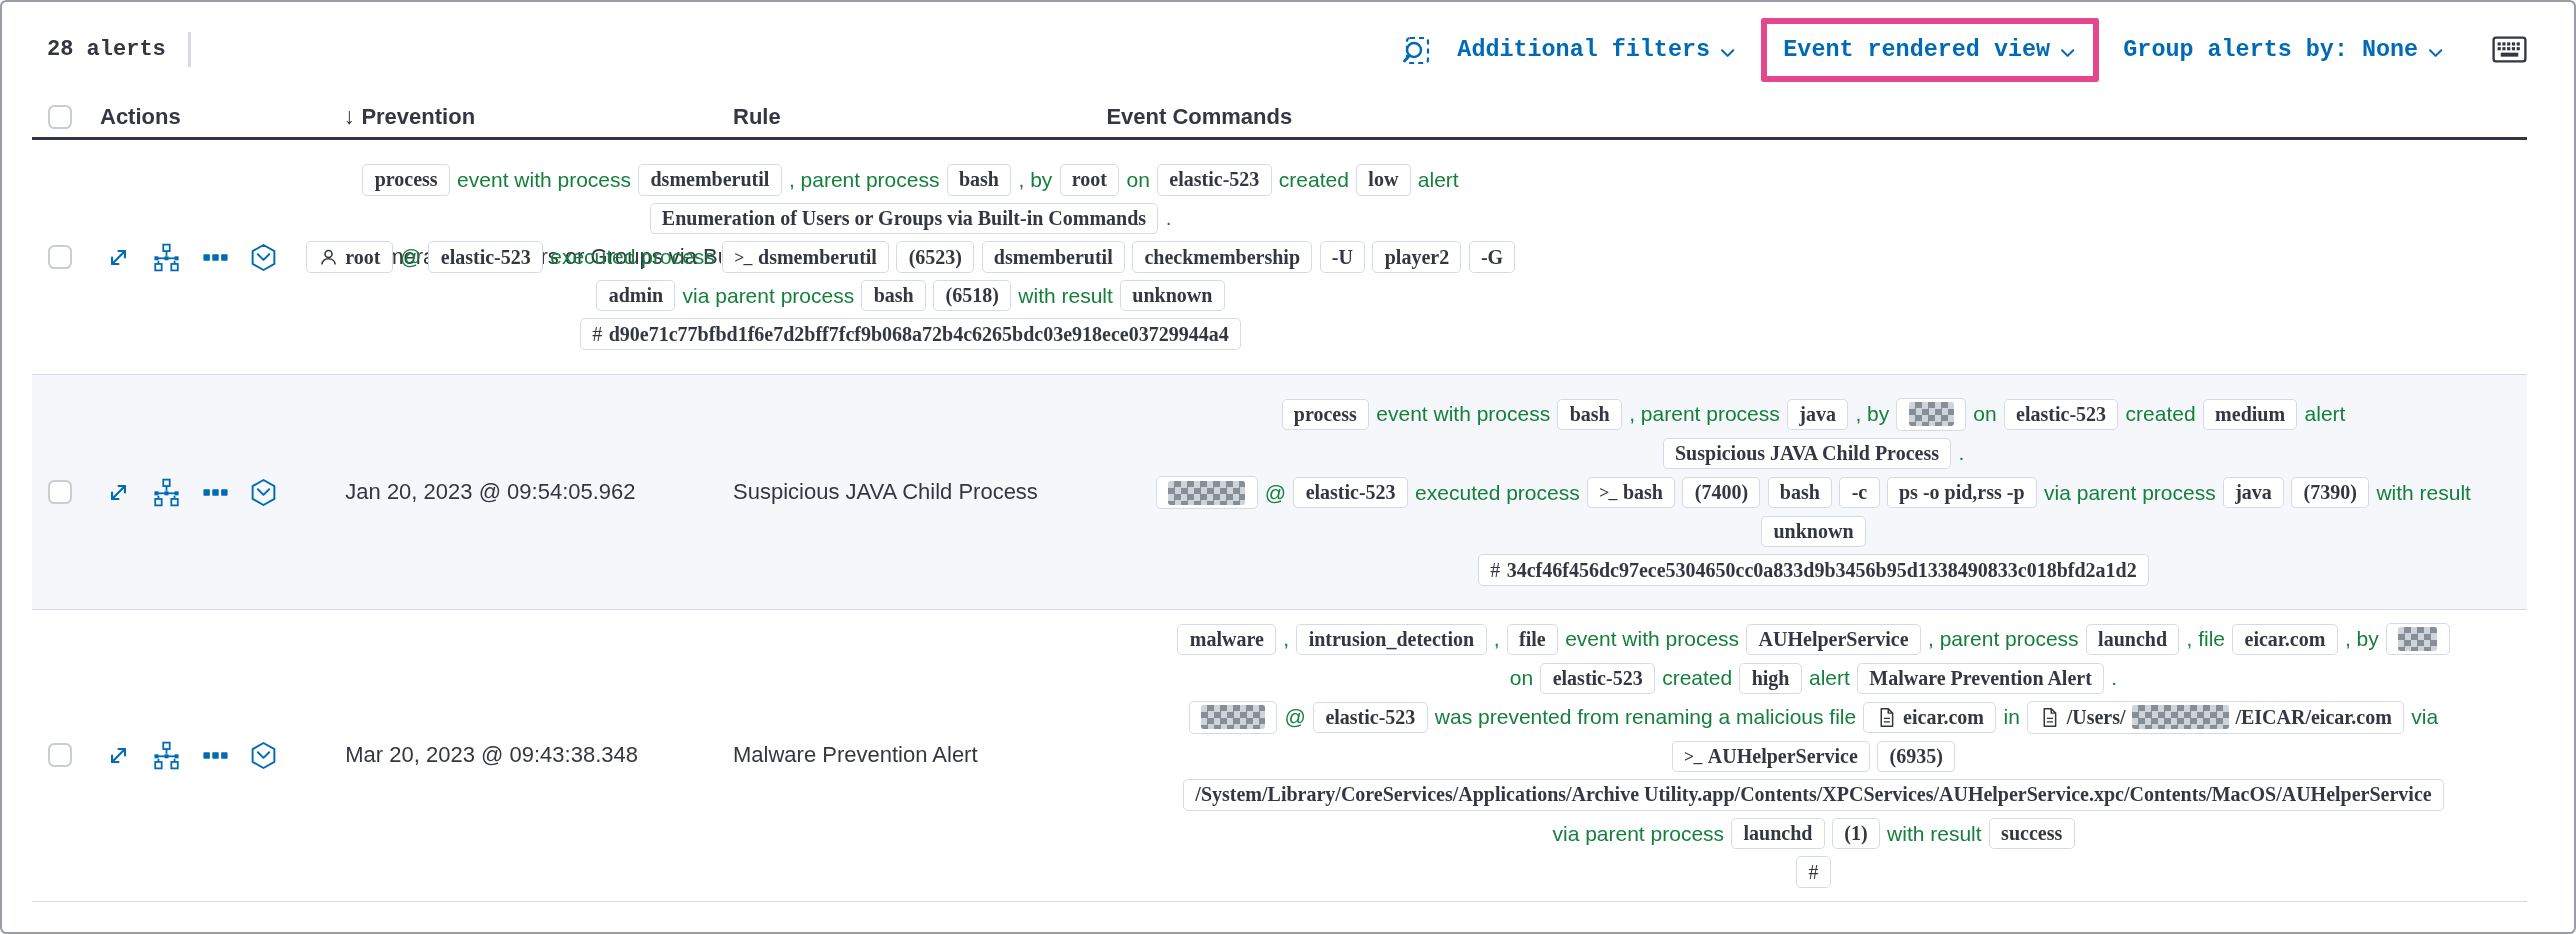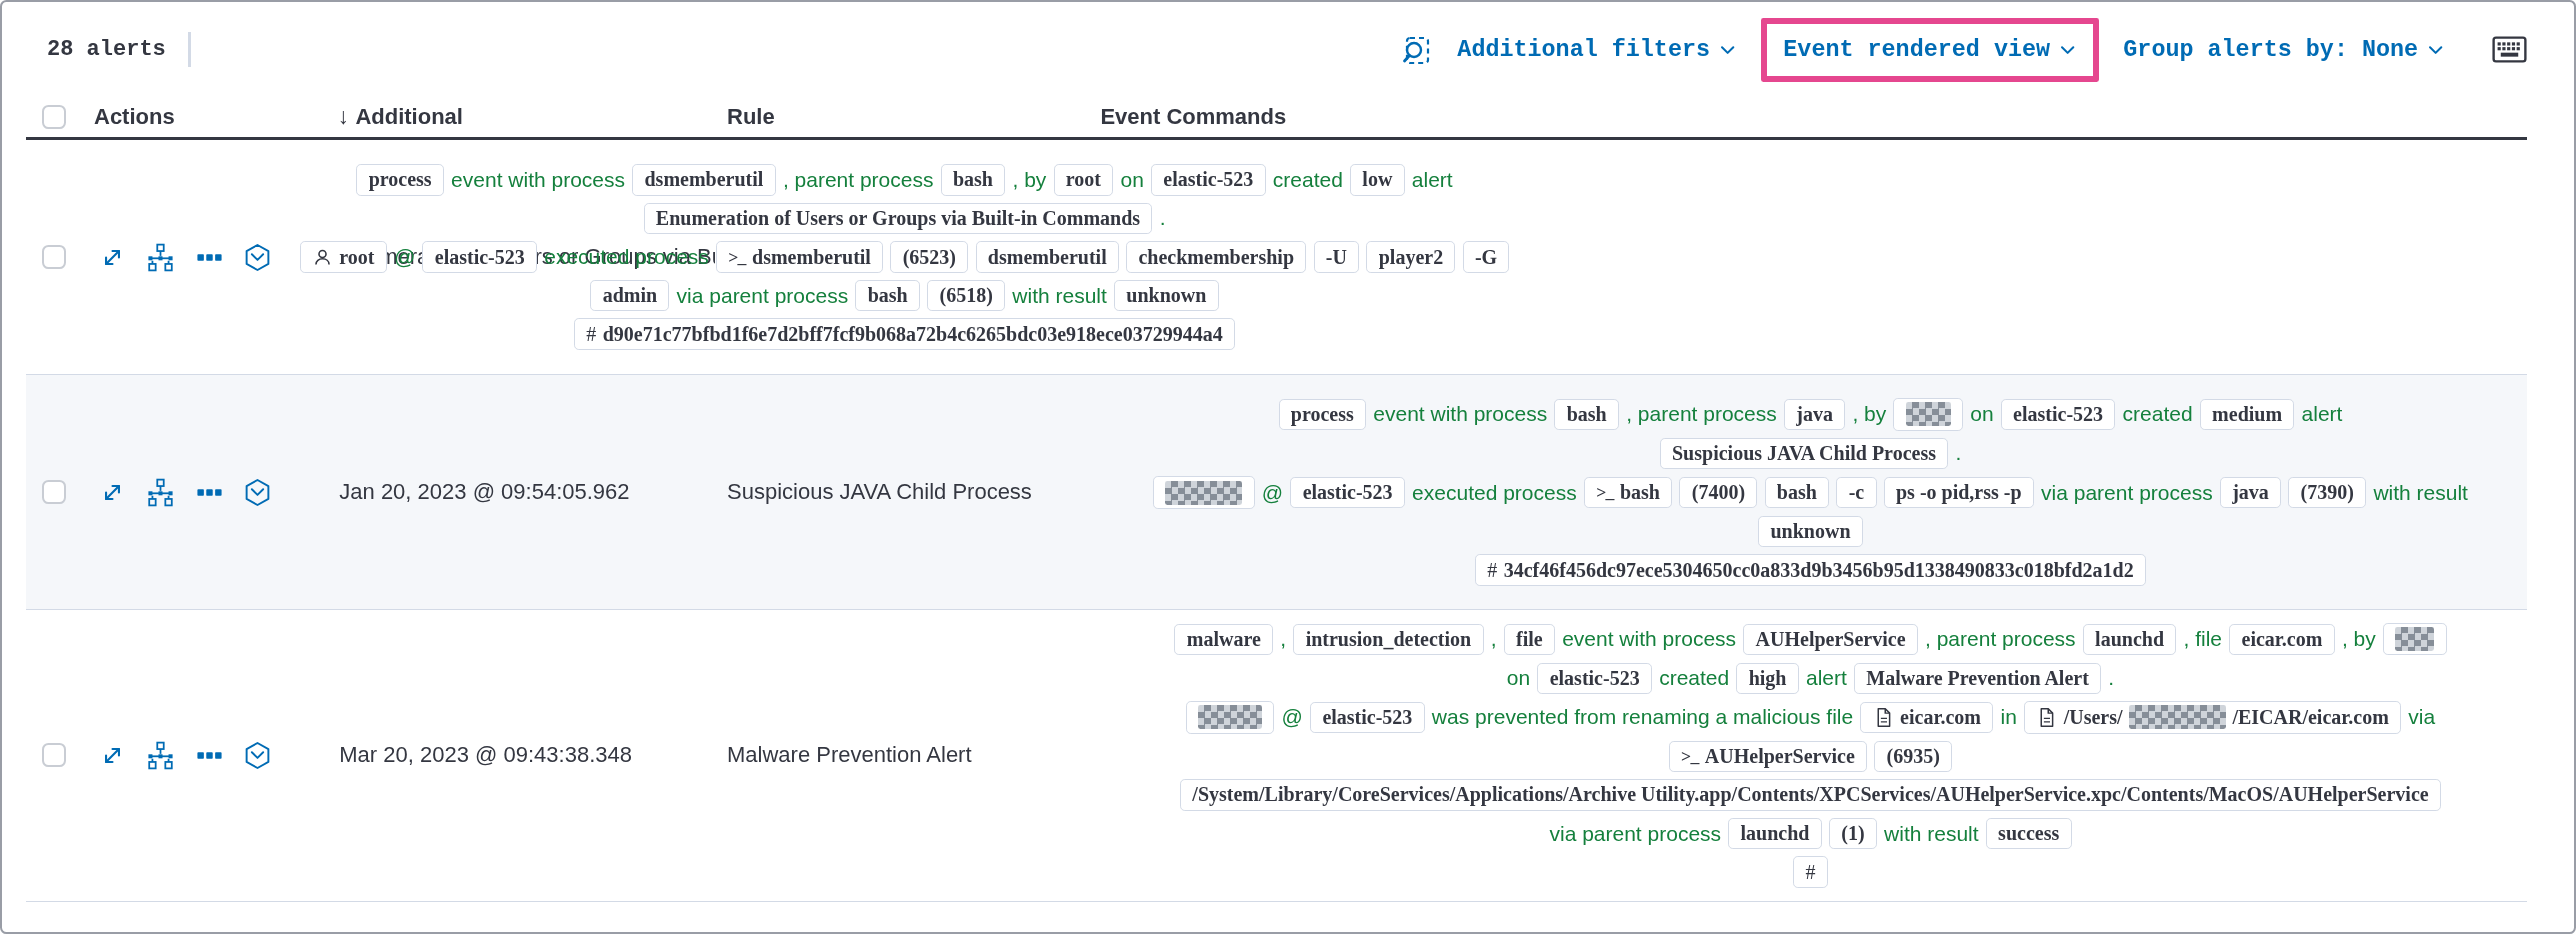--- a/index.html
+++ b/index.html
@@ -21,35 +21,35 @@
   .toolbar {
     height:95px;
     display:flex; align-items:center;
     padding:0 47px 0 45px;
     font-family:Liberation Mono, monospace;
   }
   .alerts-count { font-size:22px; font-weight:700; color:#343741; }
   .toolbar-divider { width:2.4px; height:35px; background:#d3dae6; margin-left:22.6px; }
   .toolbar-right { margin-left:auto; display:flex; align-items:center; gap:24px; }
   .tb-btn {
-    display:flex; align-items:center; gap:8px;
+    display:flex; align-items:flex-end; gap:8px;
     color:#006bb4; font-size:23.4px; font-weight:700;
     background:none; border:none; cursor:pointer;
     font-family:inherit; white-space:nowrap;
   }
   .chev { width:19.3px; height:19.3px; display:inline-block; }
   .highlight-box {
     border:6.4px solid #e5478f; border-radius:2.4px;
     padding:13px 16px;
     display:flex; align-items:center;
   }
   .icon-btn { background:none; border:none; cursor:pointer; display:flex; align-items:center; }
   .kbd-wrap { margin-left:22.6px; }
   
-  .grid { padding:0 47px 0 24px; }
+  .grid { padding:0 47px 0 30px; }
   .grid-row {
     display:grid;
     grid-template-columns:56px 246px 387px 379px 1fr;
     align-items:center;
   }
   .header-row {
     height:43px;
     border-bottom:3.2px solid #343741;
     font-weight:700; font-size:22px;
   }
@@ -172,21 +172,21 @@
   <div class="grid">
     <div class="grid-row header-row">
       <div class="cb-cell">
         <span class="checkbox"></span>
       </div>
       <div class="hdr-cell hdr-actions">
         <span>Actions</span>
       </div>
       <div class="hdr-cell hdr-timestamp">
         <span class="sort-arrow">↓</span>
-        <span>Additional</span>
+        <span>Prevention</span>
       </div>
       <div class="hdr-cell hdr-rule">
         <span>Rule</span>
       </div>
       <div class="hdr-cell hdr-summary">
         <span>Event Commands</span>
       </div>
     </div>
 
     <div id="rows">

